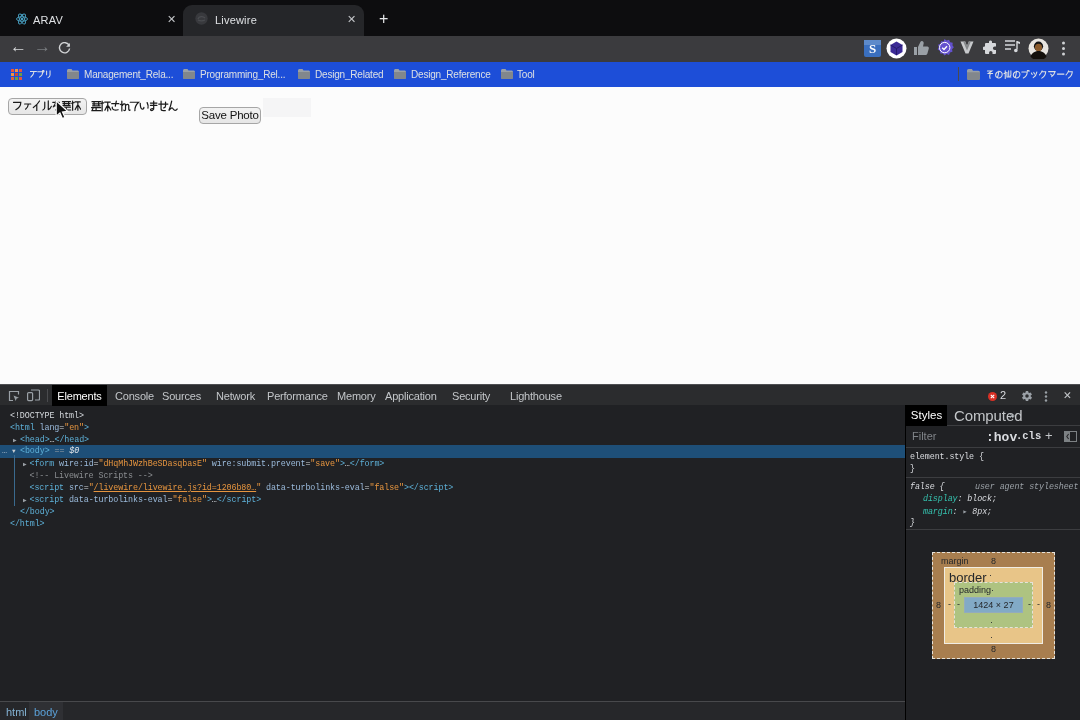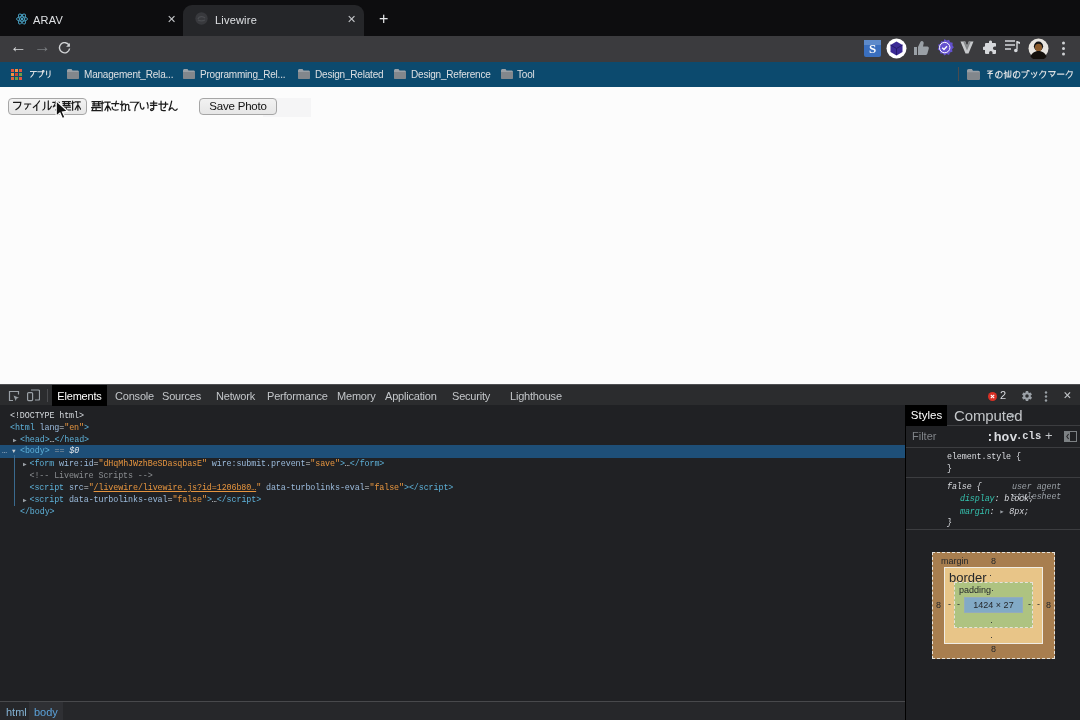--- a/index.html
+++ b/index.html
@@ -9,34 +9,34 @@
   
   #tabstrip { position:absolute; left:0; top:0; width:1080px; height:36px; background:#0d0d0f; }
   #tab-active { position:absolute; left:183px; top:5px; width:181px; height:31px; background:#252629; border-radius:9px 9px 0 0; }
   .tabtxt { position:absolute; top:14px; font-size:11px; color:#dfe1e4; letter-spacing:.2px; }
   .tabx { position:absolute; top:13px; font-size:12px; color:#c8cacc; }
   
   #toolbar { position:absolute; left:0; top:36px; width:1080px; height:26px; background:#3b3b3e; }
   #omnibox { position:absolute; left:82px; top:2px; width:774px; height:22px; background:#2d2e31; border-radius:11px; }
   .navic { position:absolute; top:1px; color:#d7d9db; font-size:17px; font-weight:normal; }
   
-  #bookmarks { position:absolute; left:0; top:62px; width:1080px; height:25px; background:#0c4a6e; color:#dde0e3; font-size:10px; letter-spacing:-0.2px; }
+  #bookmarks { position:absolute; left:0; top:62px; width:1080px; height:25px; background:#1d4ed8; color:#dde0e3; font-size:10px; letter-spacing:-0.2px; }
   .bmitem { position:absolute; top:7px; white-space:nowrap; }
   
   #page { position:absolute; left:0; top:87px; width:1080px; height:297px; background:#fcfcfc; }
   .macbtn { position:absolute; background:linear-gradient(#f2f2f2,#e6e6e6); border:1px solid #a6a6a6; border-radius:4px; color:#111; text-align:center; }
   
   #devtools { position:absolute; left:0; top:384px; width:1080px; height:336px; background:#202124; }
   #dt-toolbar { position:absolute; left:0; top:0; width:1080px; height:21px; background:#2b2c2e; border-top:1px solid #4e4f52; }
   .dt-tab { position:absolute; top:0; height:21px; line-height:22px; font-size:11px; letter-spacing:-0.2px; color:#c3c6c9; }
   #dt-code { position:absolute; left:0; top:21px; width:905px; height:297px; font-family:"Liberation Mono",monospace; font-size:8.4px; letter-spacing:-0.1px; color:#d5d9dd; white-space:pre; }
   .cl { position:absolute; left:0; width:905px; height:12px; line-height:12px; }
   .tg { color:#5db0d7; } .at { color:#9bbbdc; } .av { color:#e6953f; } .cm { color:#8a8d90; } .pl { color:#d5d9dd; }
   #dt-styles { position:absolute; left:905px; top:21px; width:175px; height:315px; background:#202124; border-left:1px solid #000; }
-  .st-mono { font-family:"Liberation Mono",monospace; font-style:italic; font-size:8.4px; letter-spacing:-0.1px;margin-left:37px; }
+  .st-mono { font-family:"Liberation Mono",monospace; font-style:italic; font-size:8.4px; letter-spacing:-0.1px; }
   #dt-crumbs { position:absolute; left:0; top:317px; width:905px; height:19px; background:#26272a; border-top:1px solid #48494c; }
 </style>
 </head>
 <body>
 
 <div id="tabstrip">
   <div id="tab-active"></div>
   <svg class="abs" style="left:16px;top:13px" width="12" height="12" viewBox="0 0 13 13">
     <g stroke="#4aa3c6" stroke-width="1" fill="none">
       <ellipse cx="6.5" cy="6.5" rx="6" ry="2.4"></ellipse>
@@ -247,21 +247,21 @@
         <path d="M1.8 2.8 H8.2 M1.8 5 H8.2 M5 0.8 V8 M5 8 C5 9.8 3.2 10.6 2.2 9.8 C1.2 9 2.8 7.8 5 8.6" fill="none" stroke="#1a1a1a" stroke-width="1.20" stroke-linecap="round"></path>
       </g>
       <g transform="translate(67.20,0.2) scale(1.020)">
         <path d="M0.5 3.8 H9.5 M2.8 1 V8.6 C2.8 9.8 3.6 10.2 5 10.2 H7 M7.2 1.8 V5.4 C7.2 6.6 6.6 7.4 5.4 7.6" fill="none" stroke="#1a1a1a" stroke-width="1.20" stroke-linecap="round"></path>
       </g>
       <g transform="translate(76.80,0.2) scale(1.020)">
         <path d="M3.8 0.8 C3.2 4 2.2 7.4 1 10.2 C2.2 8.6 3.8 7 4.6 7.8 C5.4 8.6 5.8 10 7.2 10 C8.2 10 8.8 9.4 9.2 8.6" fill="none" stroke="#1a1a1a" stroke-width="1.20" stroke-linecap="round"></path>
       </g>
     </svg>
   <div class="abs" style="left:263px;top:11px;width:48px;height:19px;background:#f5f5f6;"></div>
-  <div class="macbtn" style="left:199px;top:11px;width:78px;height:16.5px;font-size:11.5px;line-height:15px;white-space:nowrap;letter-spacing:-0.2px;">Save Photo</div>
+  <div class="macbtn" style="left:199px;top:20px;width:62px;height:16.5px;font-size:11.5px;line-height:15px;white-space:nowrap;letter-spacing:-0.2px;">Save Photo</div>
   <svg class="abs" style="left:55px;top:13px" width="14" height="21" viewBox="0 0 14 21">
       <path d="M1.2 0.8 L1.2 16.2 L4.9 12.9 L7.4 18.6 L10 17.4 L7.5 11.9 L12.6 11.4 Z" fill="#111" stroke="#fff" stroke-width="1.2"></path>
     </svg>
 </div>
 
 <div id="devtools">
   <div id="dt-toolbar">
     <svg class="abs" style="left:8px;top:5px" width="12" height="12" viewBox="0 0 12 12">
         <path d="M10.5 4.5V1.5h-9v9H5" stroke="#9aa0a6" stroke-width="1.2" fill="none"></path>
         <path d="M5.5 5.5l5.5 2.2-2.4.9-.9 2.4z" fill="#9aa0a6"></path>
@@ -299,20 +299,21 @@
   <div id="dt-code">
     <div class="cl" style="top:5px;"><span style="position:absolute;left:10px;">&lt;!DOCTYPE html&gt;</span></div>
     <div class="cl" style="top:17px;"><span style="position:absolute;left:10px;"><span class="tg">&lt;html</span> <span class="at">lang</span>=<span class="av">"en"</span><span class="tg">&gt;</span></span></div>
     <div class="cl" style="top:29px;"><span style="position:absolute;left:13px;color:#9aa0a6;font-size:6px;top:0.5px;">▶</span><span style="position:absolute;left:20px;"><span class="tg">&lt;head&gt;</span><span class="pl">…</span><span class="tg">&lt;/head&gt;</span></span></div>
     <div class="cl" style="top:40px;height:12.5px;background:#1e4f78;"><span style="position:absolute;left:2px;color:#9fb3c4;">…</span><span style="position:absolute;left:12px;color:#c8cdd2;font-size:6px;top:1px;">▼</span><span style="position:absolute;left:20px;"><span class="tg">&lt;body&gt;</span> <span style="color:#9aa0a6">==</span> <span style="color:#e8eaed;font-style:italic">$0</span></span></div>
     <div class="cl" style="top:53px;"><span style="position:absolute;left:23px;color:#9aa0a6;font-size:6px;top:0.5px;">▶</span><span style="position:absolute;left:29.5px;"><span class="tg">&lt;form</span> <span class="at">wire:id</span>=<span class="av">"dHqMhJWzhBeSDasqbasE"</span> <span class="at">wire:submit.prevent</span>=<span class="av">"save"</span><span class="tg">&gt;</span><span class="pl">…</span><span class="tg">&lt;/form&gt;</span></span></div>
     <div class="cl" style="top:65px;"><span style="position:absolute;left:29.5px;" class="cm">&lt;!-- Livewire Scripts --&gt;</span></div>
     <div class="cl" style="top:77px;"><span style="position:absolute;left:29.5px;"><span class="tg">&lt;script</span> <span class="at">src</span>=<span class="av">"<span style="text-decoration:underline">/livewire/livewire.js?id=1206b80…</span>"</span> <span class="at">data-turbolinks-eval</span>=<span class="av">"false"</span><span class="tg">&gt;&lt;/script&gt;</span></span></div>
     <div class="cl" style="top:89px;"><span style="position:absolute;left:23px;color:#9aa0a6;font-size:6px;top:0.5px;">▶</span><span style="position:absolute;left:29.5px;"><span class="tg">&lt;script</span> <span class="at">data-turbolinks-eval</span>=<span class="av">"false"</span><span class="tg">&gt;</span><span class="pl">…</span><span class="tg">&lt;/script&gt;</span></span></div>
     <div class="cl" style="top:101px;"><span style="position:absolute;left:20px;" class="tg">&lt;/body&gt;</span></div>
+    <div class="cl" style="top:113px;"><span style="position:absolute;left:10px;" class="tg">&lt;/html&gt;</span></div>
     <div class="abs" style="left:14px;top:50px;width:1px;height:51px;background:#3a6a8e;"></div>
   </div>
 
   <div id="dt-styles">
     <div class="abs" style="left:0;top:0;width:175px;height:21px;border-bottom:1px solid #3c3d40;">
       <div class="abs" style="left:0;top:0;width:41px;height:21px;background:#000;color:#fff;font-size:11.5px;line-height:21px;text-align:center;">Styles</div>
       <div class="abs" style="left:48px;top:0;height:21px;color:#c3c6c9;font-size:15px;line-height:21px;letter-spacing:-0.1px;">Computed</div>
       <div class="abs" style="left:103px;top:0;height:21px;color:#9aa0a6;font-size:11px;line-height:21px;">»</div>
     </div>
     <div class="abs" style="left:0;top:21px;width:175px;height:22px;border-bottom:1px solid #3c3d40;">

